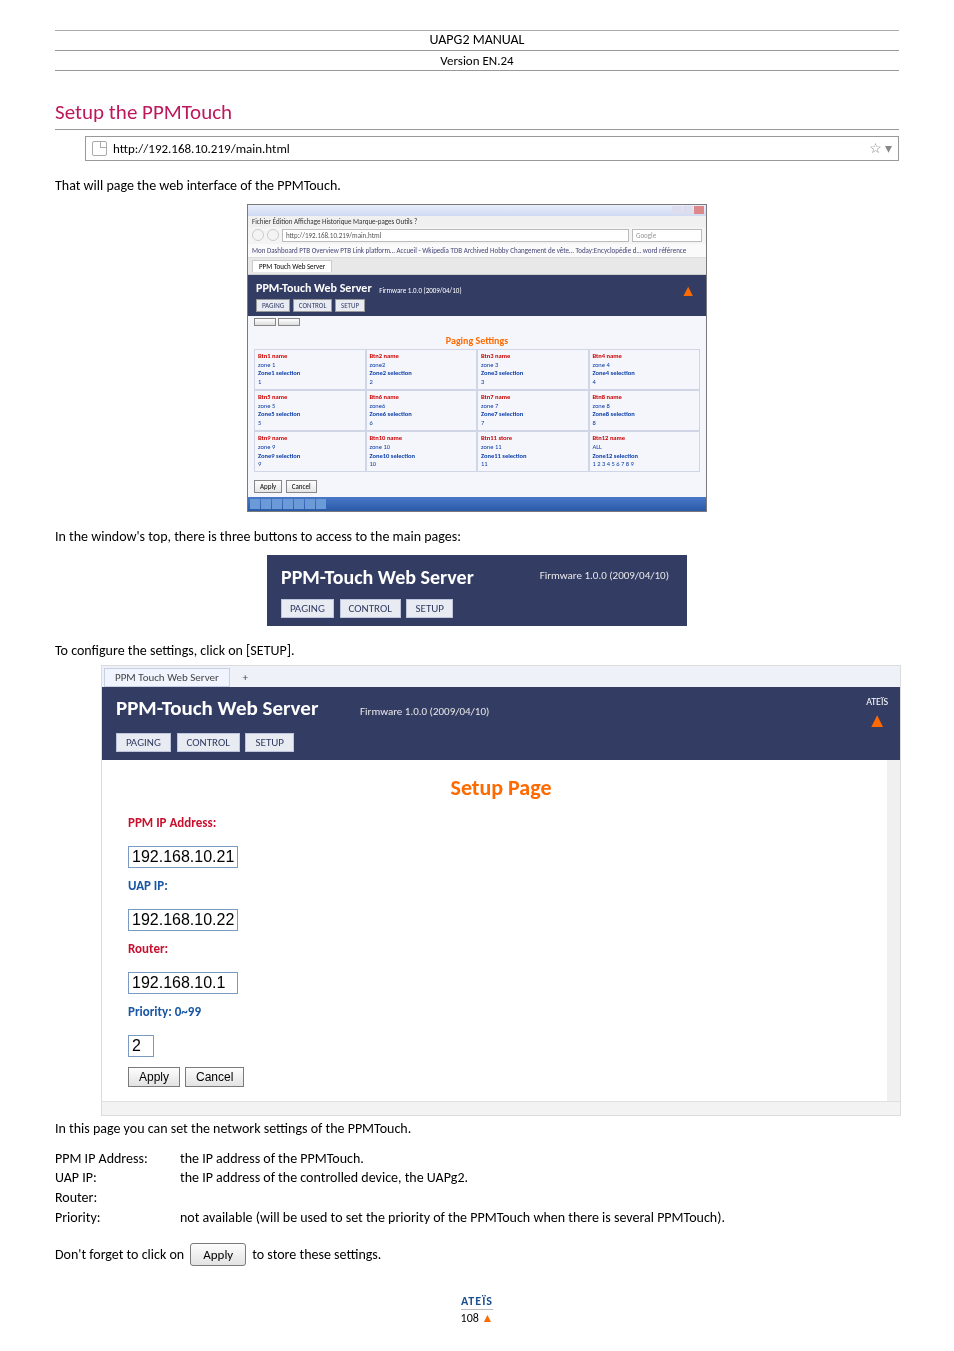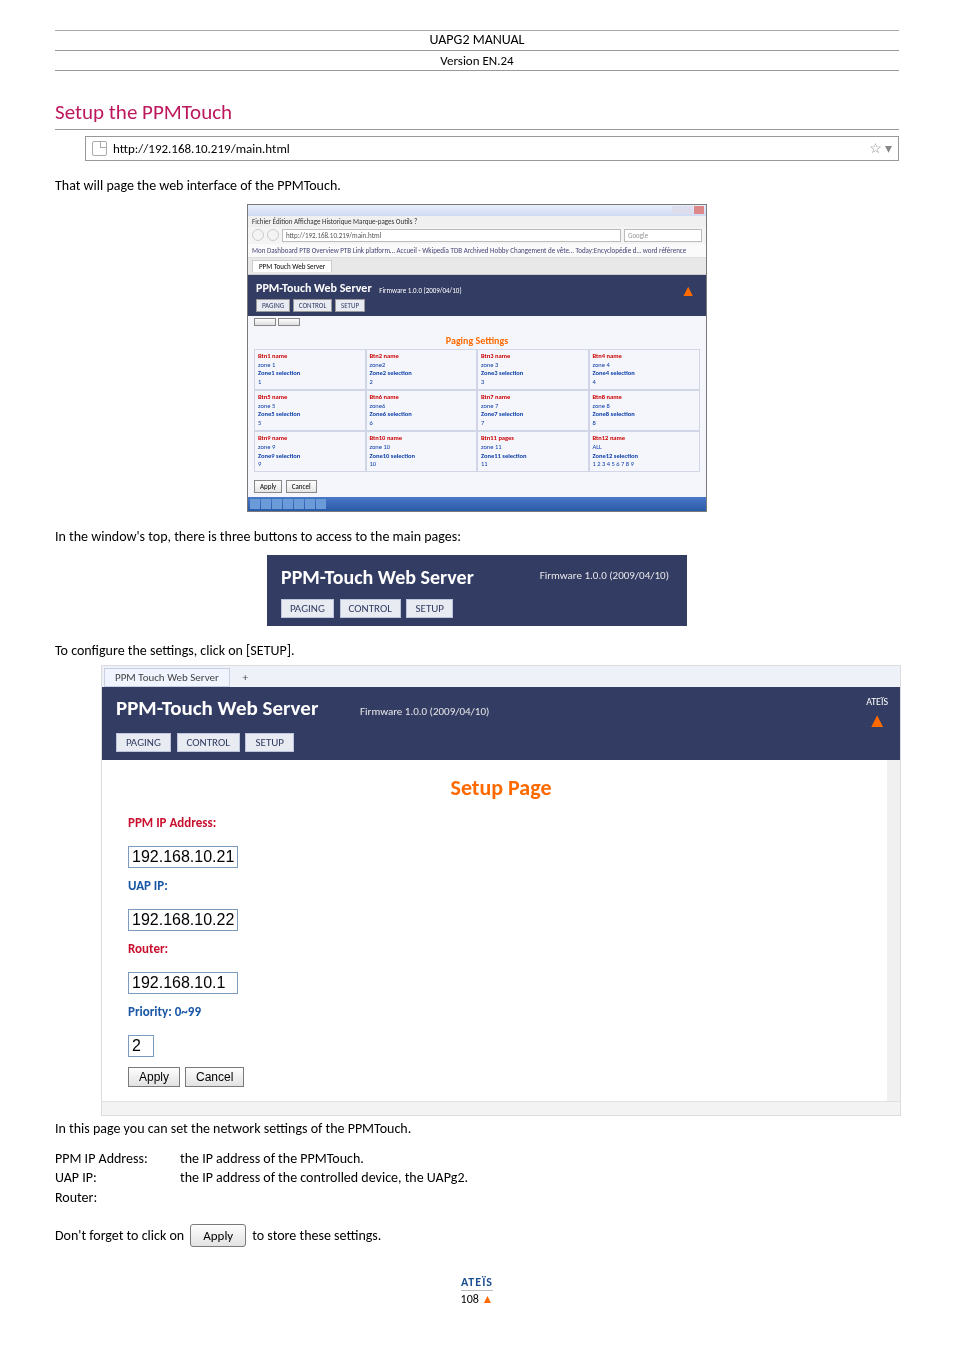--- a/index.html
+++ b/index.html
@@ -20,21 +20,21 @@
   .browser-mock { display: inline-block; width: 460px; border: 1px solid #7a7a7a; font-size: 7px; text-align: left; background: #f4f4f4; }
   .browser-mock .title-bar { height: 11px; background: linear-gradient(#e8eefb,#cfdaf3); position: relative; }
   .browser-mock .title-bar .win-btns { position: absolute; right: 2px; top: 1px; display: flex; gap: 1px; }
   .browser-mock .title-bar .win-btns span { width: 10px; height: 8px; background: #d88; display: inline-block; }
   .browser-mock .title-bar .win-btns span:nth-child(1){background:#dde;}
   .browser-mock .title-bar .win-btns span:nth-child(2){background:#dde;}
   .browser-mock .menu-bar { padding: 1px 4px; color: #333; background: #f0f0f0; }
   .browser-mock .nav-bar { display: flex; align-items: center; padding: 2px 4px; gap: 3px; background: #f4f4f4; }
   .browser-mock .nav-bar .nav-arrow{width:12px;height:12px;border:1px solid #ccc;border-radius:50%;display:inline-block;}
   .browser-mock .nav-bar .addr { flex:1; border:1px solid #bbb; padding:1px 3px; background:#fff; color:#555;}
-  .browser-mock .nav-bar .search { width:78px; border:1px solid #bbb; padding:1px 3px; background:#fff; color:#999;}
+  .browser-mock .nav-bar .search { width:70px; border:1px solid #bbb; padding:1px 3px; background:#fff; color:#999;}
   .browser-mock .bookmarks { padding: 2px 4px; color:#447; background:#fafafa; border-bottom:1px solid #ddd; white-space:nowrap; overflow:hidden;}
   .browser-mock .tab-bar { padding: 2px 4px; background:#e8e8e8; border-bottom:1px solid #ccc;}
   .browser-mock .tab-bar .tab{display:inline-block;background:#fff;border:1px solid #ccc;border-bottom:none;padding:1px 6px;}
   .browser-mock .content-area { background:#fff; }
 
   .ws-header { background: #333c63; color: #fff; padding: 6px 8px 4px; position: relative; }
   .ws-header .ws-title { font-size: 12px; font-weight: bold; }
   .ws-header .ws-fw { font-size: 7px; margin-left: 6px; vertical-align: middle; }
   .ws-header .logo { position: absolute; right: 10px; top: 6px; font-size: 16px; color: #ff6a00; font-weight: bold; }
   .ws-tabs { margin-top: 4px; }
@@ -208,21 +208,21 @@
                 <div class="sel">Zone9 selection</div>
                 <div class="val">9</div>
               </div>
               <div class="cell">
                 <div class="lbl">Btn10 name</div>
                 <div class="val">zone 10</div>
                 <div class="sel">Zone10 selection</div>
                 <div class="val">10</div>
               </div>
               <div class="cell">
-                <div class="lbl">Btn11 pages</div>
+                <div class="lbl">Btn11 store</div>
                 <div class="val">zone 11</div>
                 <div class="sel">Zone11 selection</div>
                 <div class="val">11</div>
               </div>
               <div class="cell">
                 <div class="lbl">Btn12 name</div>
                 <div class="val">ALL</div>
                 <div class="sel">Zone12 selection</div>
                 <div class="val">1 2 3 4 5 6 7 8 9</div>
               </div>
@@ -316,20 +316,24 @@
         <div class="term">PPM IP Address:</div>
         <div class="desc">the IP address of the PPMTouch.</div>
       </div>
       <div class="def-row">
         <div class="term">UAP IP:</div>
         <div class="desc">the IP address of the controlled device, the UAPg2.</div>
       </div>
       <div class="def-row">
         <div class="term">Router:</div>
       </div>
+      <div class="def-row">
+        <div class="term">Priority:</div>
+        <div class="desc">not available (will be used to set the priority of the PPMTouch when there is several PPMTouch).</div>
+      </div>
     </div>
 
   <div class="apply-line">
     <span>Don't forget to click on</span>
     <span class="apply-btn-inline">Apply</span>
     <span>to store these settings.</span>
   </div>
 
   <div class="page-footer">
     <div class="brand">ATEÏS</div>

